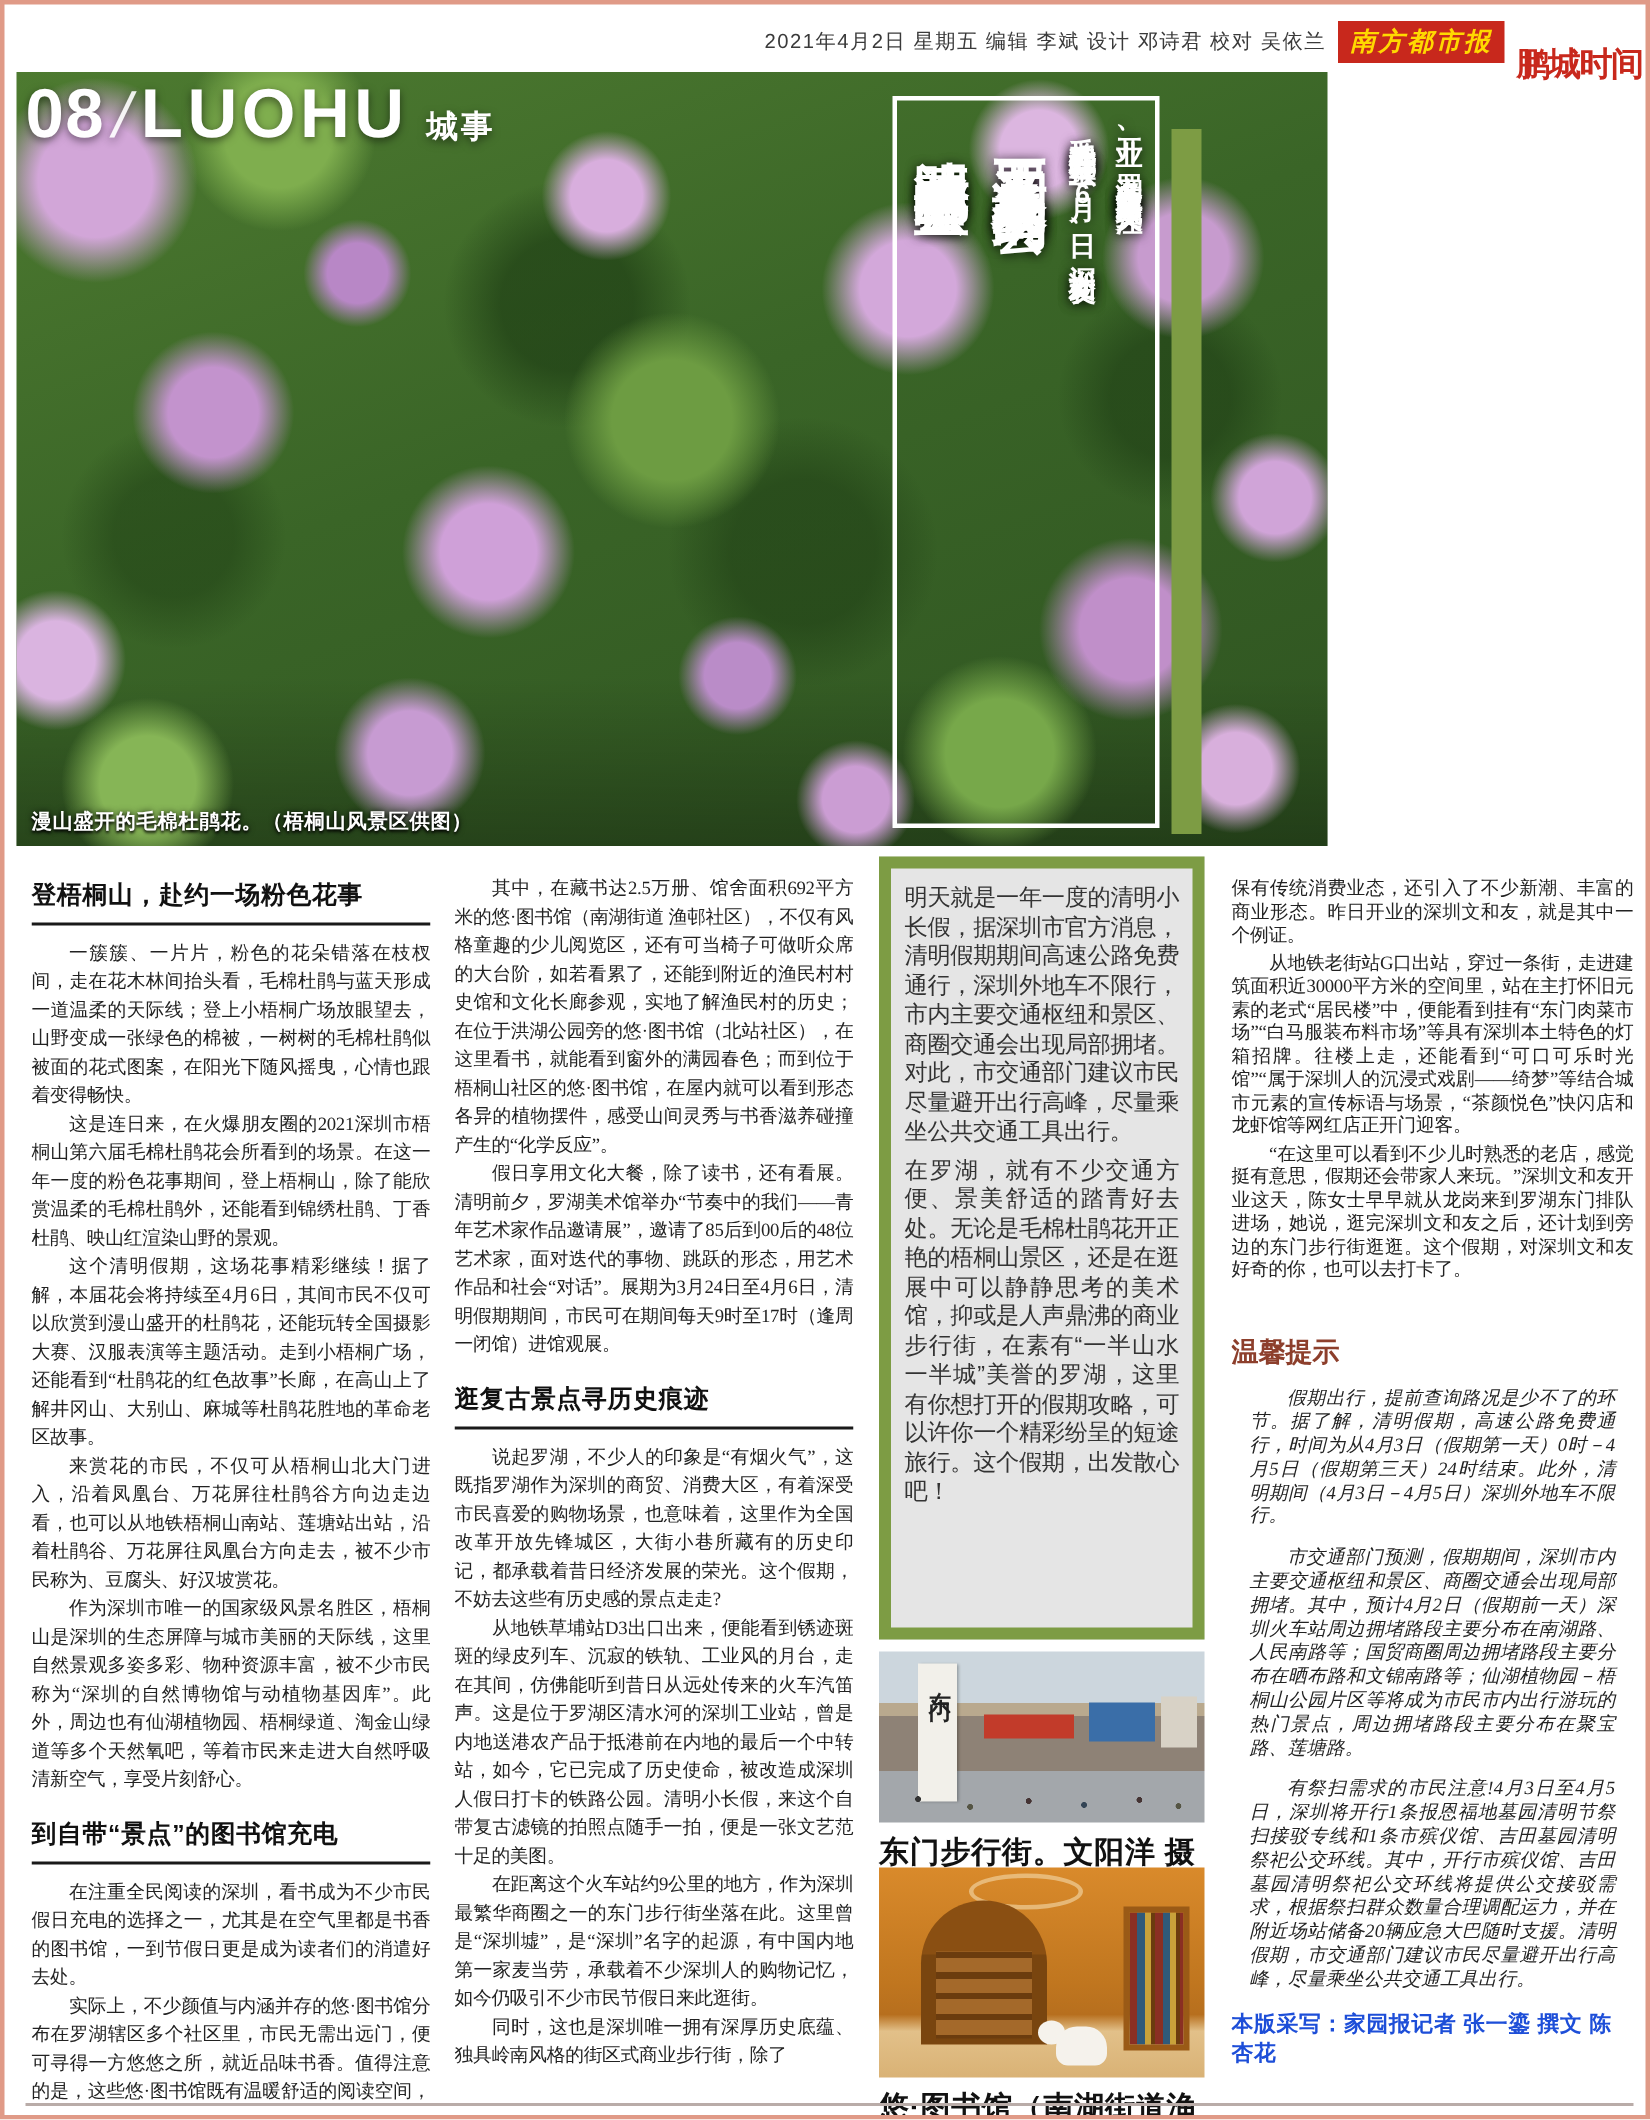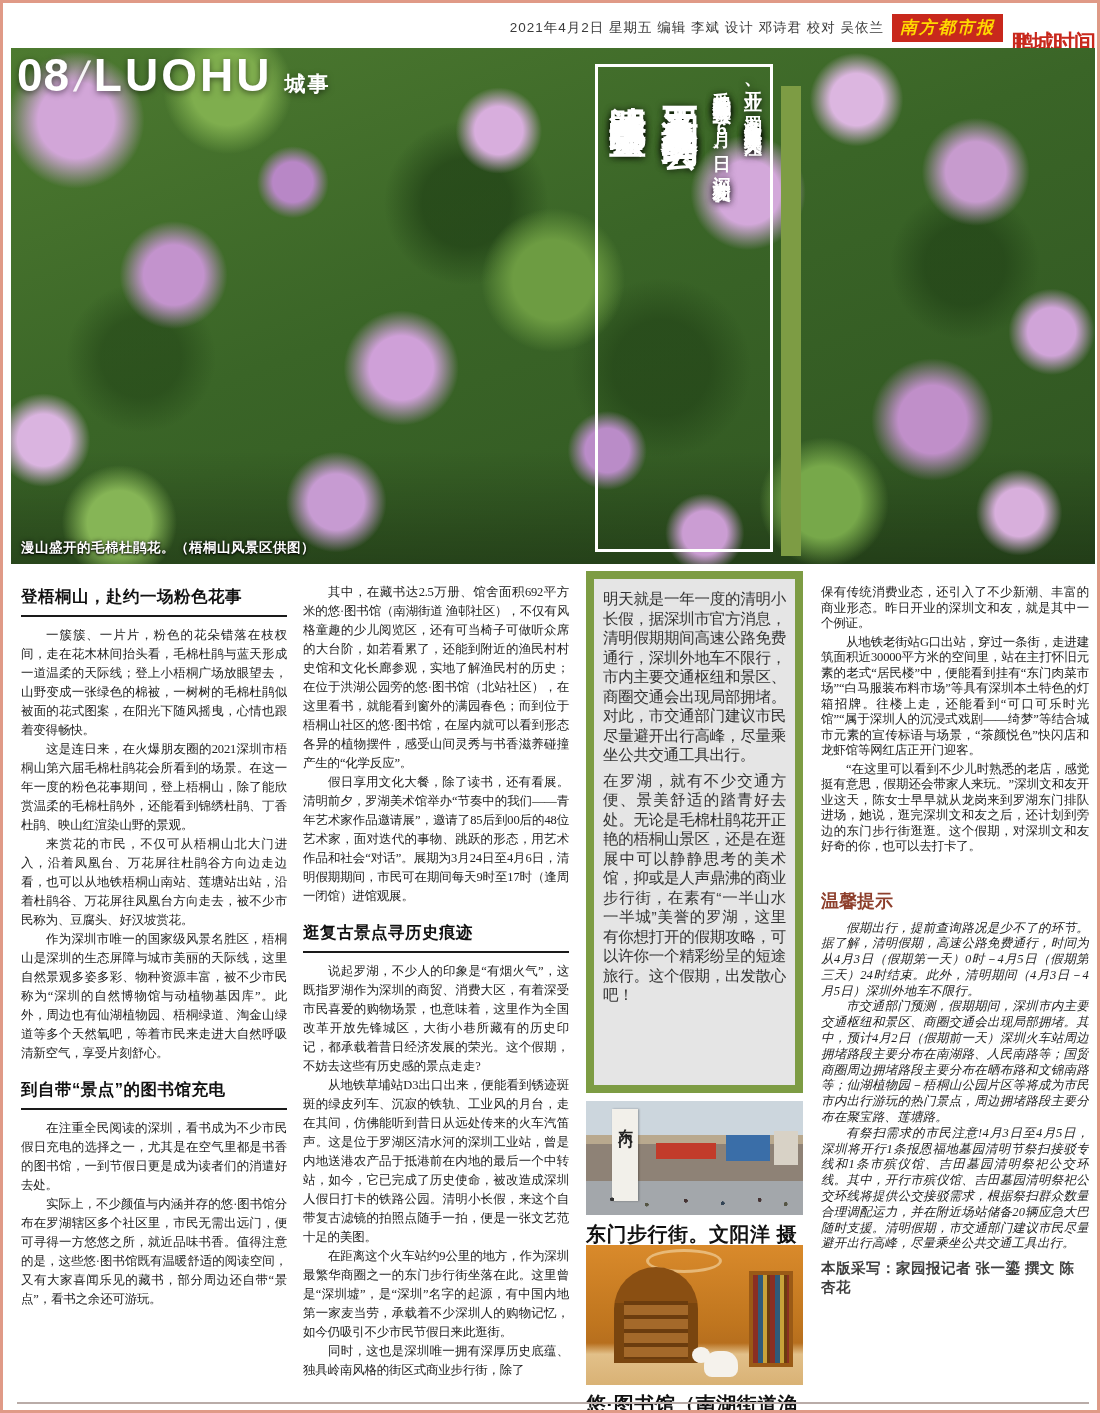--- a/index.html
+++ b/index.html
@@ -8,21 +8,21 @@
     box-sizing:border-box;border:3px solid #e09a87;
     font-family:"Liberation Serif","DejaVu Serif",serif;color:#222;
   }
   
   .masthead{position:absolute;top:10px;left:0;width:1092px;height:30px;display:flex;justify-content:flex-end;align-items:center;gap:8px;}
   .dateline{font-family:"Liberation Sans","DejaVu Sans",sans-serif;font-size:13.5px;color:#3a3a3a;letter-spacing:1px;}
   .brand{background:#c8281c;color:#ffd900;font-family:"Liberation Serif","DejaVu Serif",serif;
     font-weight:900;font-style:italic;font-size:17px;padding:2px 8px 3px;letter-spacing:2px;}
   .brand-sub{color:#c8281c;font-family:"Liberation Sans","DejaVu Sans",sans-serif;font-weight:900;font-size:22px;letter-spacing:-1px;line-height:1;margin-top:30px;}
   
-  .hero{position:absolute;left:8px;top:45px;width:1084px;height:516px;overflow:hidden;
+  .hero{position:absolute;left:8px;top:45px;width:874px;height:516px;overflow:hidden;
     background-image:
       radial-gradient(circle 95px at 6% 14%, #d2a6d8 0%, #d2a6d8 40%, rgba(210,166,216,0) 72%),
       radial-gradient(circle 75px at 15% 44%, #c393cd 0%, #c393cd 40%, rgba(195,147,205,0) 72%),
       radial-gradient(circle 65px at 3% 76%, #dab4e0 0%, #dab4e0 40%, rgba(218,180,224,0) 72%),
       radial-gradient(circle 50px at 26% 26%, #b887c6 0%, #b887c6 40%, rgba(184,135,198,0) 72%),
       radial-gradient(circle 80px at 36% 62%, #cfa0d8 0%, #cfa0d8 40%, rgba(207,160,216,0) 72%),
       radial-gradient(circle 60px at 45% 16%, #d8aedd 0%, #d8aedd 40%, rgba(216,174,221,0) 72%),
       radial-gradient(circle 70px at 30% 88%, #c79bd2 0%, #c79bd2 40%, rgba(199,155,210,0) 72%),
       radial-gradient(circle 55px at 55% 78%, #ba8cc8 0%, #ba8cc8 40%, rgba(186,140,200,0) 72%),
       radial-gradient(circle 80px at 68% 28%, #d3a8da 0%, #d3a8da 40%, rgba(211,168,218,0) 72%),
@@ -106,22 +106,22 @@
   .pl-bear{position:absolute;left:118px;bottom:8px;width:34px;height:26px;background:#f5f2ec;border-radius:14px 14px 8px 8px;}
   .pl-bear::before{content:"";position:absolute;left:-12px;top:-4px;width:18px;height:16px;background:#f5f2ec;border-radius:50%;}
   
   .col4{position:absolute;left:818px;top:582px;width:268px;height:816px;overflow:hidden;text-align:justify;}
   .col4 p.body{margin:0 0 3px;font-size:12.5px;line-height:15.5px;text-indent:2em;letter-spacing:-.2px;}
   .col4 p.noindent{text-indent:0;}
   .tips-label{font-family:"Liberation Sans","DejaVu Sans",sans-serif;font-size:18px;font-weight:800;color:#8d3f2c;
     margin:34px 0 8px;text-align:left;}
   .tips-title{font-family:"Liberation Sans","DejaVu Sans",sans-serif;font-size:20px;font-weight:800;color:#111;
     margin:0 0 10px;text-align:left;letter-spacing:-.5px;}
-  .col4 p.tip{margin:0;font-size:12.5px;line-height:15.8px;text-indent:2em;font-style:italic;letter-spacing:.2px;}
-  .byline{font-family:"Liberation Sans","DejaVu Sans",sans-serif;font-size:14.5px;font-weight:800;color:#404040;
+  .col4 p.tip{margin:12px;font-size:12.5px;line-height:15.8px;text-indent:2em;font-style:italic;letter-spacing:.2px;}
+  .byline{font-family:"Liberation Sans","DejaVu Sans",sans-serif;font-size:14.5px;font-weight:800;color:#1d4ed8;
     margin-top:7px;text-align:left;letter-spacing:.5px;}
   .bottom-rule{position:absolute;left:14px;top:1399px;width:1072px;height:2px;background:#b9aca8;}
 </style>
 </head>
 <body>
 
 <div id="page">
 
   <div class="masthead">
     <span class="dateline">2021年4月2日 星期五  编辑 李斌  设计 邓诗君  校对 吴依兰</span>
@@ -143,20 +143,21 @@
       <div class="hl sub">开业、罗湖多条短途游路线受关注</div>
     </div>
     <div class="green-bar"></div>
     <div class="hero-caption">漫山盛开的毛棉杜鹃花。（梧桐山风景区供图）</div>
   </div>
 
   <section class="col col1">
     <h3 class="art">登梧桐山，赴约一场粉色花事</h3>
     <p>一簇簇、一片片，粉色的花朵错落在枝杈间，走在花木林间抬头看，毛棉杜鹃与蓝天形成一道温柔的天际线；登上小梧桐广场放眼望去，山野变成一张绿色的棉被，一树树的毛棉杜鹃似被面的花式图案，在阳光下随风摇曳，心情也跟着变得畅快。</p>
     <p>这是连日来，在火爆朋友圈的2021深圳市梧桐山第六届毛棉杜鹃花会所看到的场景。在这一年一度的粉色花事期间，登上梧桐山，除了能欣赏温柔的毛棉杜鹃外，还能看到锦绣杜鹃、丁香杜鹃、映山红渲染山野的景观。</p>
+    <p>这个清明假期，这场花事精彩继续！据了解，本届花会将持续至4月6日，其间市民不仅可以欣赏到漫山盛开的杜鹃花，还能玩转全国摄影大赛、汉服表演等主题活动。走到小梧桐广场，还能看到“杜鹃花的红色故事”长廊，在高山上了解井冈山、大别山、麻城等杜鹃花胜地的革命老区故事。</p>
     <p>来赏花的市民，不仅可从梧桐山北大门进入，沿着凤凰台、万花屏往杜鹃谷方向边走边看，也可以从地铁梧桐山南站、莲塘站出站，沿着杜鹃谷、万花屏往凤凰台方向走去，被不少市民称为、豆腐头、好汉坡赏花。</p>
     <p>作为深圳市唯一的国家级风景名胜区，梧桐山是深圳的生态屏障与城市美丽的天际线，这里自然景观多姿多彩、物种资源丰富，被不少市民称为“深圳的自然博物馆与动植物基因库”。此外，周边也有仙湖植物园、梧桐绿道、淘金山绿道等多个天然氧吧，等着市民来走进大自然呼吸清新空气，享受片刻舒心。</p>
     <h3 class="art mid">到自带“景点”的图书馆充电</h3>
     <p>在注重全民阅读的深圳，看书成为不少市民假日充电的选择之一，尤其是在空气里都是书香的图书馆，一到节假日更是成为读者们的消遣好去处。</p>
     <p>实际上，不少颜值与内涵并存的悠·图书馆分布在罗湖辖区多个社区里，市民无需出远门，便可寻得一方悠悠之所，就近品味书香。值得注意的是，这些悠·图书馆既有温暖舒适的阅读空间，又有大家喜闻乐见的藏书，部分周边还自带“景点”，看书之余还可游玩。</p>
   </section>
 
   <section class="col col2">
     <p>其中，在藏书达2.5万册、馆舍面积692平方米的悠·图书馆（南湖街道 渔邨社区），不仅有风格童趣的少儿阅览区，还有可当椅子可做听众席的大台阶，如若看累了，还能到附近的渔民村村史馆和文化长廊参观，实地了解渔民村的历史；在位于洪湖公园旁的悠·图书馆（北站社区），在这里看书，就能看到窗外的满园春色；而到位于梧桐山社区的悠·图书馆，在屋内就可以看到形态各异的植物摆件，感受山间灵秀与书香滋养碰撞产生的“化学反应”。</p>
     <p>假日享用文化大餐，除了读书，还有看展。清明前夕，罗湖美术馆举办“节奏中的我们——青年艺术家作品邀请展”，邀请了85后到00后的48位艺术家，面对迭代的事物、跳跃的形态，用艺术作品和社会“对话”。展期为3月24日至4月6日，清明假期期间，市民可在期间每天9时至17时（逢周一闭馆）进馆观展。</p>

